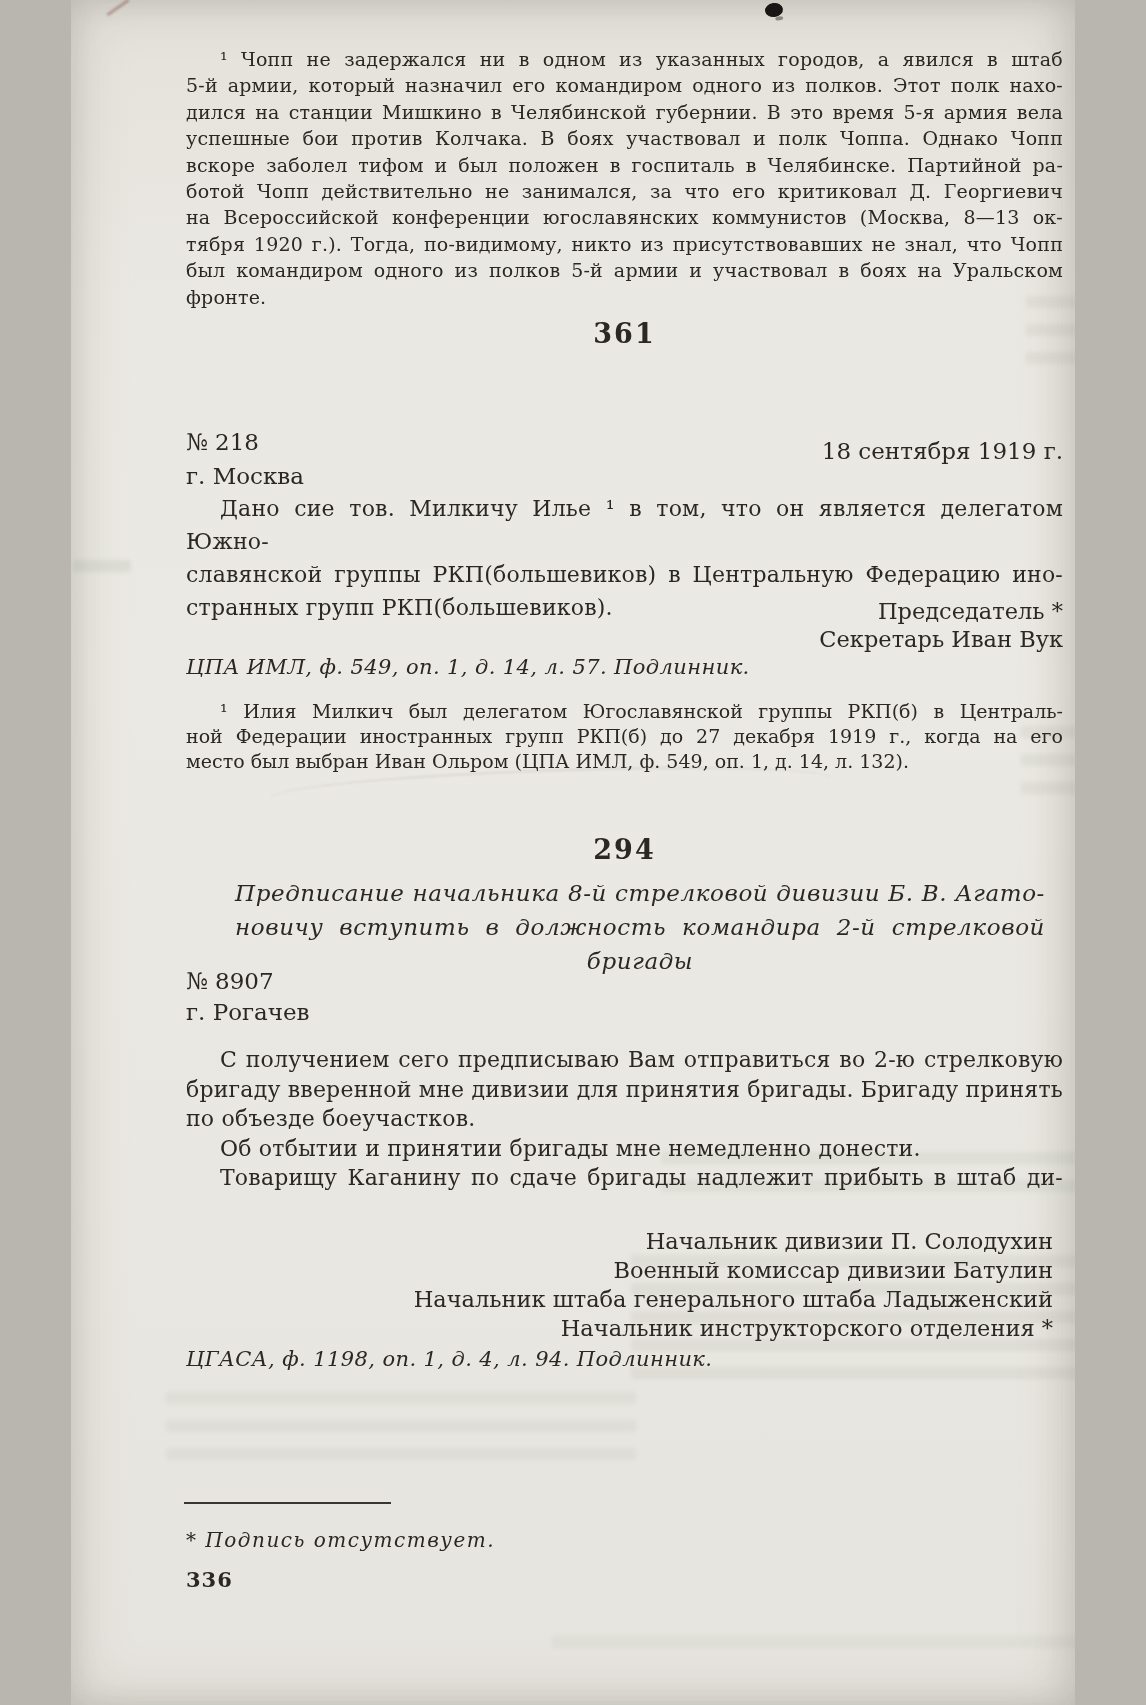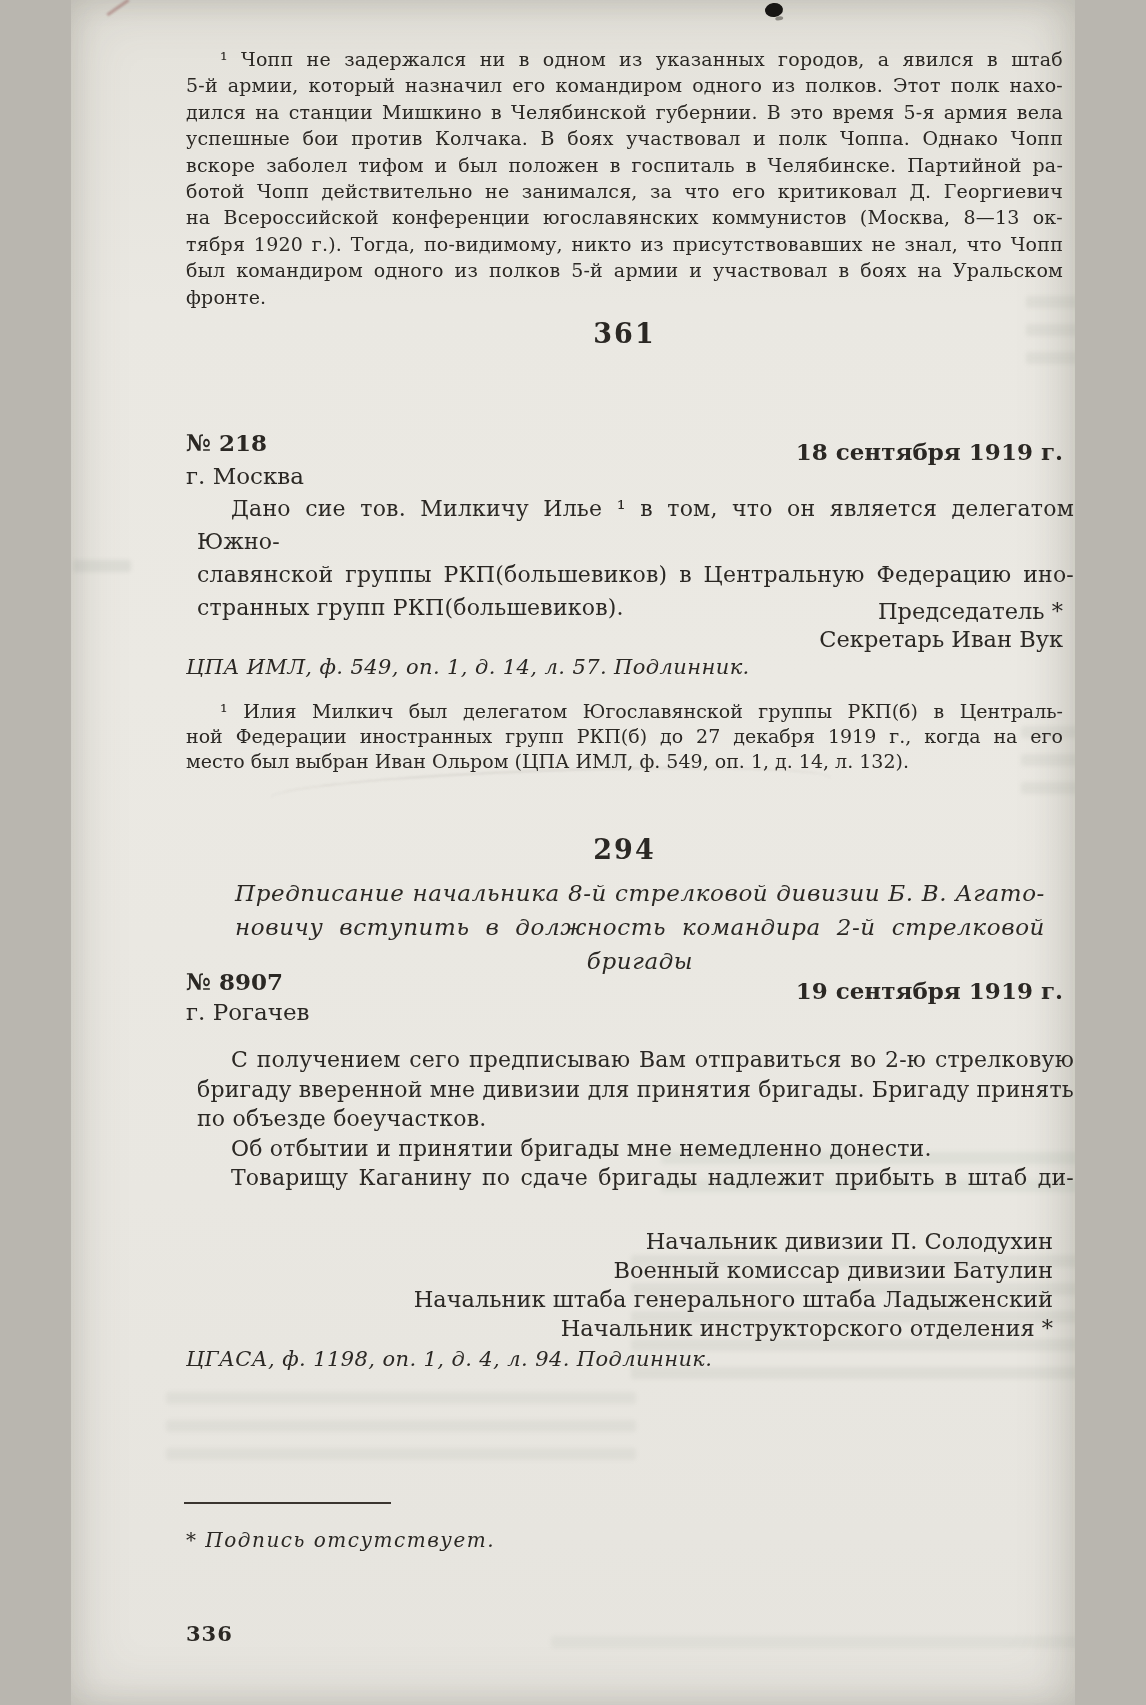--- a/index.html
+++ b/index.html
@@ -28,47 +28,47 @@
   .top-footnote { top: 46px; font-size: 19px; line-height: 26.4px; letter-spacing: 0.2px; }
 
   .doc-number { text-align: center; font-weight: bold; font-size: 27px; letter-spacing: 2px; }
   .n293 { top: 318px; }
   .n294 { top: 834px; }
 
   .doc-title { font-style: italic; font-size: 23px; line-height: 34px; letter-spacing: 0.6px; }
   .t293 { top: 360px; left: 158px; width: 790px; }
   .t294 { top: 876px; left: 148px; width: 810px; }
 
-  .meta-row { display: flex; justify-content: space-between; align-items: flex-start; font-size: 23px; font-weight: bold; }
+  .meta-row { display: flex; justify-content: space-between; align-items: flex-start; font-size: 23px; }
   .r293 { top: 429px; }
   .r294 { top: 968px; }
   .doc-date { padding-top: 9px; }
 
   .place { font-size: 23px; }
   .p293place { top: 463px; }
   .p294place { top: 999px; }
 
-  .body-block { font-size: 22px; letter-spacing: 0.2px; margin-left: 11px; }
+  .body-block { font-size: 22px; letter-spacing: 0.2px; }
   .b293 { top: 492px; line-height: 33px; }
   .b294 { top: 1045px; line-height: 29.5px; }
 
   .sigs { font-size: 22.5px; }
   .s293 { top: 597px; line-height: 28px; }
   .s294 { top: 1227px; line-height: 29px; padding-right: 10px; box-sizing: border-box; }
 
   .archive { font-style: italic; font-size: 21px; letter-spacing: 0.4px; }
   .a293 { top: 655px; }
   .a294 { top: 1347px; }
 
   .footnote-block { font-size: 19px; line-height: 24.8px; }
   .f293 { top: 699px; }
 
   .separator { position: absolute; top: 1502px; left: 113px; width: 207px; height: 2px; background: #3a352f; }
   .bottom-footnote { top: 1528px; font-style: italic; font-size: 20px; letter-spacing: 1.5px; }
-  .page-number { top: 1621px; font-weight: bold; font-size: 21px; letter-spacing: 1px; }
+  .page-number { top: 1567px; font-weight: bold; font-size: 21px; letter-spacing: 1px; }
 
   .ink-dot { position: absolute; left: 694px; top: 3px; width: 18px; height: 14px; background: #181614; border-radius: 50%; transform: rotate(-8deg); box-shadow: 4px 9px 0 -5px rgba(60,55,50,0.5); }
   .corner-mark { position: absolute; left: 34px; top: 6px; width: 26px; height: 3px; background: rgba(120,40,40,0.35); transform: rotate(-35deg); filter: blur(1px); }
 
   .ghost { position: absolute; filter: blur(2px); opacity: 0.5; pointer-events: none; }
   .ghost > i { display: block; height: 12px; margin-bottom: 16px; background: rgba(130,140,128,0.22); border-radius: 3px; }
   .g1 { left: 955px; top: 296px;  width: 185px; } .g1 i:nth-child(2){ width: 70%; }
   .g2 { left: 1085px; top: 418px; width: 60px; }
   .g3 { left: 2px;   top: 560px;  width: 58px; }  .g3 i { background: rgba(130,140,128,0.28); }
   .g4 { left: 950px; top: 726px;  width: 190px; } .g4 i:nth-child(2){ width: 55%; }
@@ -168,21 +168,20 @@
   <div class="abs doc-number n294">294</div>
 
   <div class="doc-title t294 just end-center abs" style="left:164px;width:810px;">
       <span class="tline">Предписание начальника 8-й стрелковой дивизии Б. В. Агато-</span>
       <span class="tline">новичу вступить в должность командира 2-й стрелковой</span>
       <span class="tline last">бригады</span>
     </div>
 
   <div class="abs meta-row r294">
     <span class="doc-no">№ 8907</span>
-    <span class="doc-date">19 сентября 1919 г.</span>
   </div>
 
   <div class="abs place p294place">г. Рогачев</div>
 
   <div class="abs body-block b294">
     <div class="just end-left indent-first">
         <span class="tline">С получением сего предписываю Вам отправиться во 2-ю стрелковую</span>
         <span class="tline">бригаду вверенной мне дивизии для принятия бригады. Бригаду принять</span>
         <span class="tline last">по объезде боеучастков.</span>
       </div>

